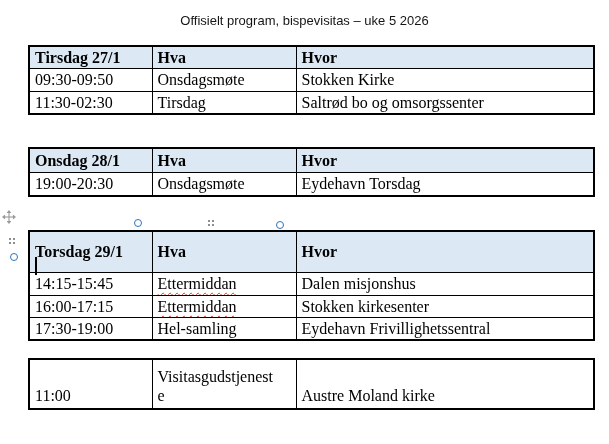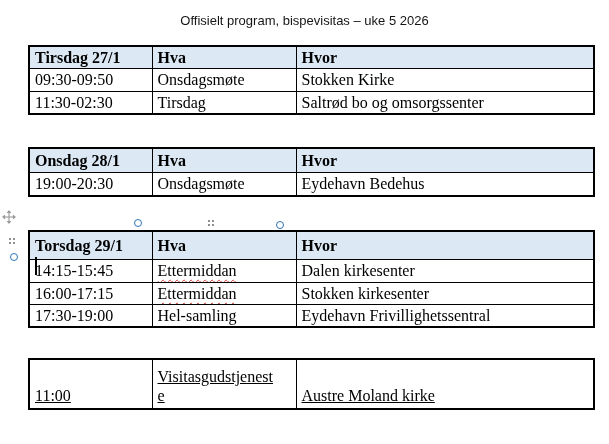--- a/index.html
+++ b/index.html
@@ -35,21 +35,21 @@
     border: 1px solid #000;
     padding: 0 2px 0 5px;
     vertical-align: middle;
     overflow: hidden;
     line-height: 19px;
   }
   col.c1 { width: 123px; }
   col.c2 { width: 144px; }
   col.c3 { width: 298px; }
   tr.hdr td { background: #DCE9F5; font-weight: 700; }
-  tr.bottom td { vertical-align: bottom; padding-bottom: 3px; text-decoration: underline; }
+  tr.bottom td { vertical-align: bottom; padding-bottom: 3px; }
   .preline { white-space: pre-line; }
   .misspelled {
     text-decoration: underline;
     text-decoration-style: wavy;
     text-decoration-color: #D03A2E;
     text-decoration-thickness: 1px;
     text-underline-offset: 3px;
   }
   
   .marker { position: absolute; }
@@ -114,43 +114,43 @@
         </colgroup>
       <tbody>
           <tr class="hdr" style="height:24px">
         <td>Onsdag 28/1</td>
         <td>Hva</td>
         <td>Hvor</td>
       </tr>
       <tr style="height:24px">
         <td>19:00-20:30</td>
         <td>Onsdagsmøte</td>
-        <td>Eydehavn Bedehus</td>
+        <td>Eydehavn Torsdag</td>
       </tr>
     </tbody>
       </table>
   </div>
 
   <div class="tbl-wrap" style="top:230px">
     <table class="program">
       <colgroup>
           <col class="c1">
           <col class="c2">
           <col class="c3">
         </colgroup>
       <tbody>
-          <tr class="hdr" style="height:28px">
+          <tr class="hdr" style="height:41px">
         <td>Torsdag 29/1</td>
         <td>Hva</td>
         <td>Hvor</td>
       </tr>
       <tr style="height:23px">
         <td>14:15-15:45</td>
         <td><span class="misspelled">Ettermiddan</span></td>
-        <td>Dalen kirkesenter</td>
+        <td>Dalen misjonshus</td>
       </tr>
       <tr style="height:22px">
         <td>16:00-17:15</td>
         <td><span class="misspelled">Ettermiddan</span></td>
         <td>Stokken kirkesenter</td>
       </tr>
       <tr style="height:23px">
         <td>17:30-19:00</td>
         <td>Hel-samling</td>
         <td>Eydehavn Frivillighetssentral</td>

